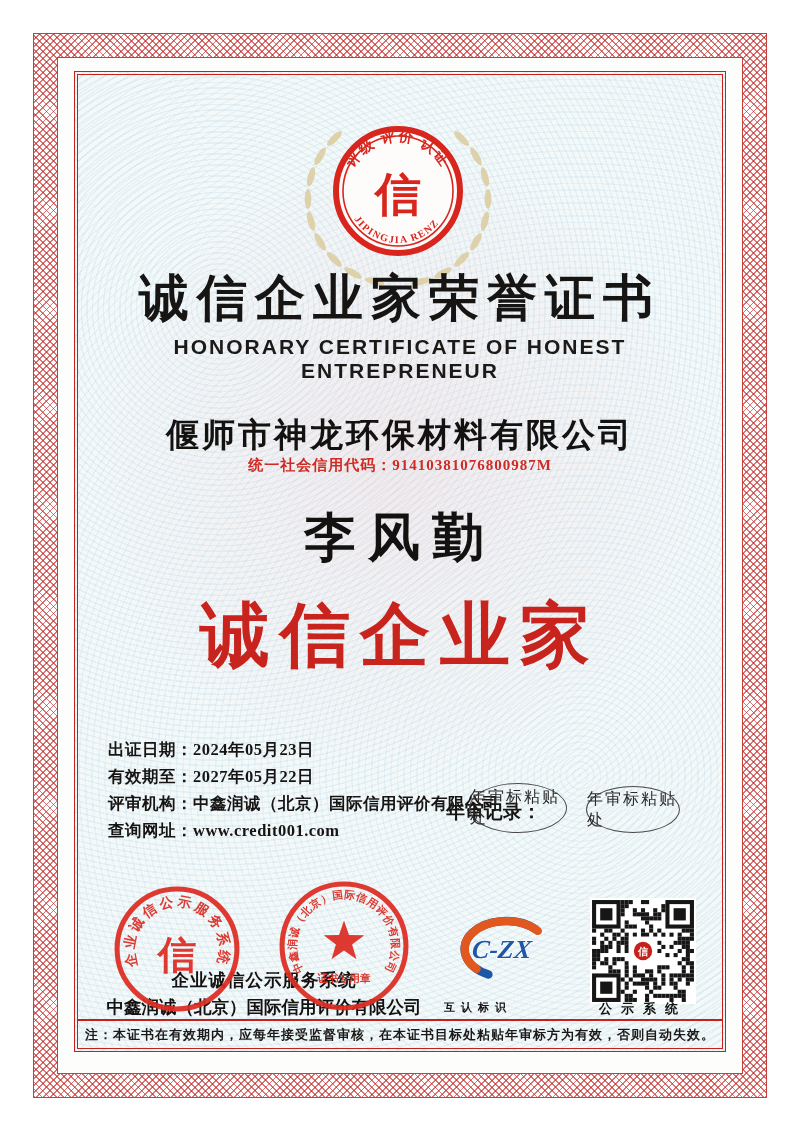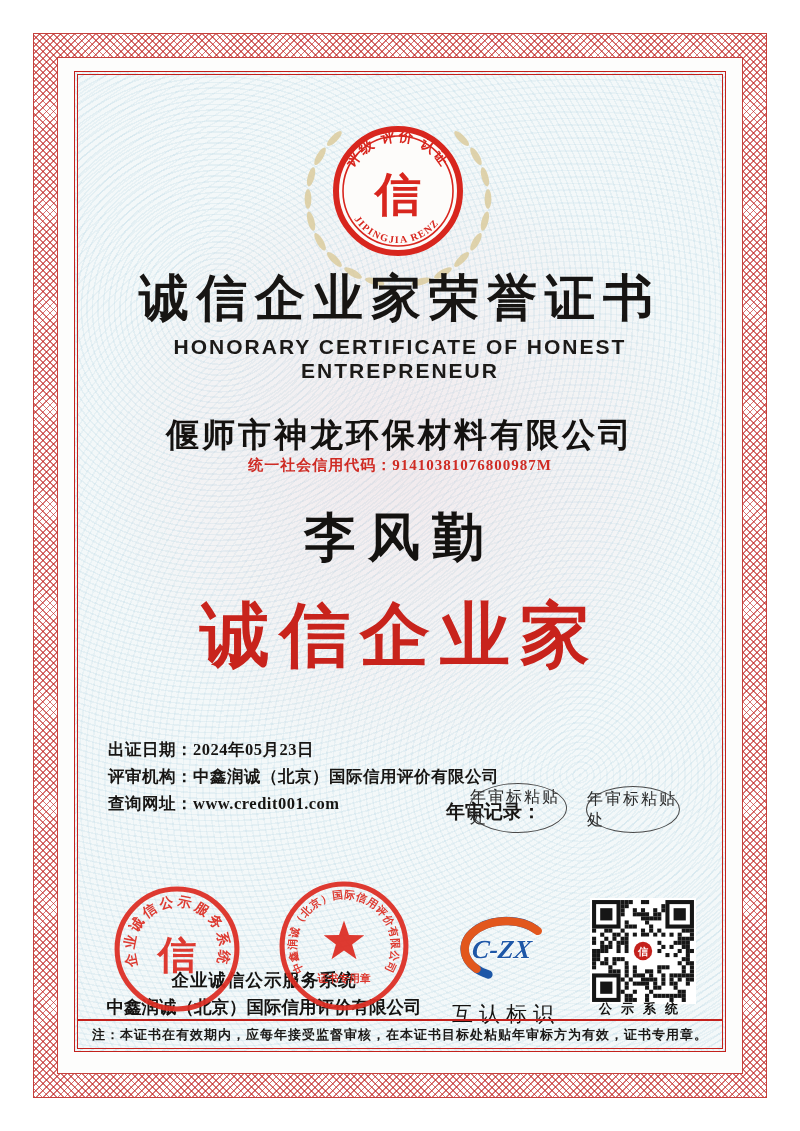--- a/index.html
+++ b/index.html
@@ -44,21 +44,21 @@
     justify-content:center;font-size:16px;color:#2b2b2b;letter-spacing:2px;}
   .sticker1{left:391px;top:708px;width:96px;height:48px;}
   .sticker2{left:508px;top:711px;width:92px;height:45px;}
 
   .org1{top:893px;left:0;width:372px;text-align:center;font-size:17.5px;font-weight:bold;color:#141210;z-index:1;letter-spacing:1px;}
   .org2{top:920px;left:0;width:372px;text-align:center;font-size:17.5px;font-weight:bold;color:#141210;z-index:1;}
   .seal{z-index:2;opacity:.93;}
   .seal-left{left:34px;top:809px;}
   .seal-right{left:199px;top:804px;}
   .czx-svg{left:376px;top:835px;}
-  .czx-label{left:366px;top:925px;width:124px;text-align:center;font-size:21px;font-weight:normal;
+  .czx-label{left:366px;top:925px;width:124px;text-align:left;font-size:11px;font-weight:bold;
     color:#141210;letter-spacing:6px;}
   .qr-svg{left:512px;top:823px;}
   .qr-label{left:505px;top:925px;width:120px;text-align:center;font-size:13px;font-weight:bold;
     color:#141210;letter-spacing:9px;}
 
   .note-strip{position:absolute;left:0;right:0;bottom:0;height:27px;border-top:2px solid #c4211c;
     display:flex;align-items:center;justify-content:center;font-size:13px;font-weight:bold;
     color:#1c1a18;letter-spacing:1px;}
   svg text{font-family:"Liberation Serif",serif;}
 </style>
@@ -113,20 +113,23 @@
     <div class="abs ctr uscc">
       <span>统一社会信用代码：</span><span>91410381076800987M</span>
     </div>
 
     <div class="abs ctr person">李风勤</div>
     <div class="abs ctr award">诚信企业家</div>
 
     <div class="abs details">
       <div class="detail-row">
         <span>出证日期：</span><span>2024年05月23日</span>
+      </div>
+      <div class="detail-row">
+        <span>有效期至：</span><span>2027年05月22日</span>
       </div>
       <div class="detail-row">
         <span>评审机构：</span><span>中鑫润诚（北京）国际信用评价有限公司</span>
       </div>
       <div class="detail-row">
         <span>查询网址：</span><span>www.credit001.com</span>
       </div>
     </div>
 
     <div class="abs review-label">年审记录：</div>
@@ -364,15 +367,15 @@
         <rect x="82" y="10" width="12" height="12" fill="#161616"></rect>
         <rect x="2" y="74" width="28" height="28" fill="#161616"></rect>
         <rect x="6" y="78" width="20" height="20" fill="#ffffff"></rect>
         <rect x="10" y="82" width="12" height="12" fill="#161616"></rect>
         <rect x="38" y="38" width="28" height="28" fill="#ffffff"></rect>
         <circle cx="52" cy="52" r="9" fill="#c4211c"></circle>
         <text x="52" y="55.5" text-anchor="middle" font-size="10" font-weight="bold" fill="#ffffff">信</text>
       </svg>
     <div class="abs qr-label">公示系统</div>
 
-    <div class="note-strip">注：本证书在有效期内，应每年接受监督审核，在本证书目标处粘贴年审标方为有效，证书专用章。</div>
+    <div class="note-strip">注：本证书在有效期内，应每年接受监督审核，在本证书目标处粘贴年审标方为有效，否则自动失效。</div>
   </div>
 </div>
 
 </body></html>

